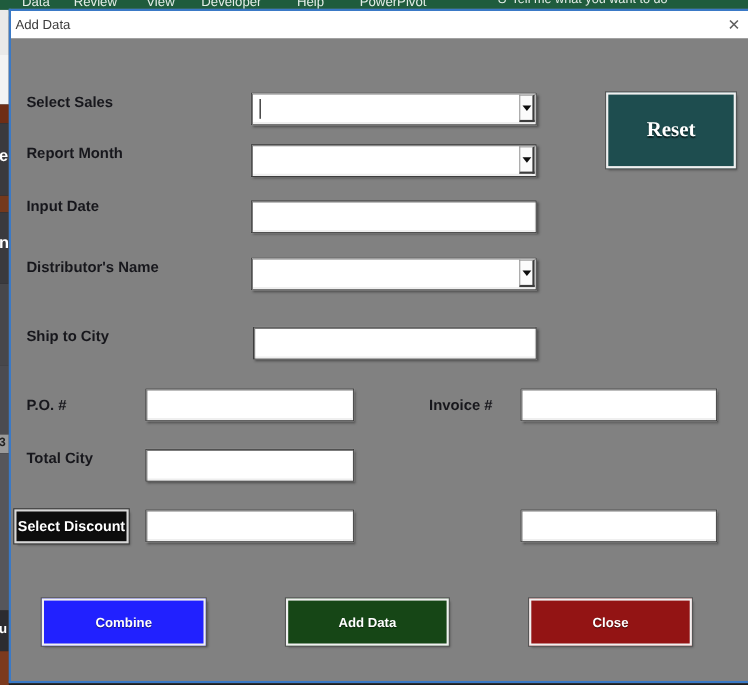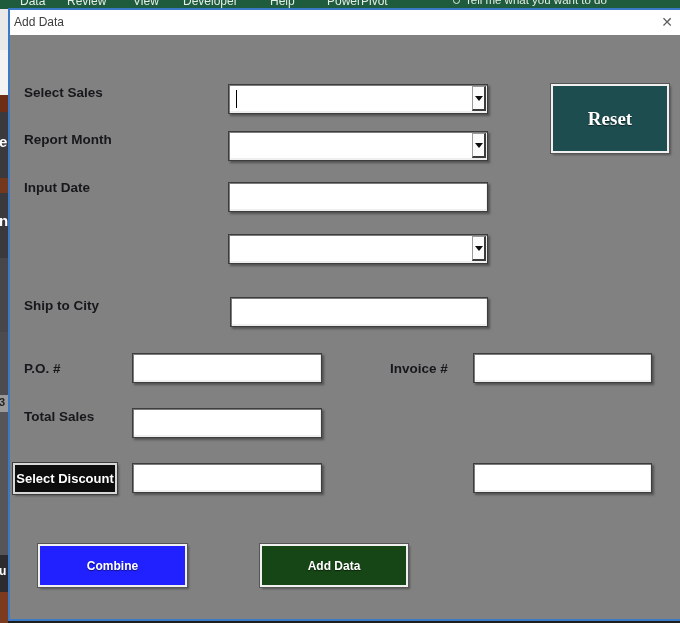--- a/index.html
+++ b/index.html
@@ -96,24 +96,25 @@
   <div class="titlebar">
     <span class="title">Add Data</span>
     <span class="closex">✕</span>
   </div>
 
   <div class="formbody">
 
     <span class="lbl" style="left:14px; top:50px">Select Sales</span>
     <span class="lbl" style="left:14px; top:97px">Report Month</span>
     <span class="lbl" style="left:14px; top:145px">Input Date</span>
+    <span class="lbl" style="left:14px; top:200px">Distributor's Name</span>
     <span class="lbl" style="left:14px; top:263px">Ship to City</span>
     <span class="lbl" style="left:14px; top:326px">P.O. #</span>
     <span class="lbl" style="left:380px;top:326px">Invoice #</span>
-    <span class="lbl" style="left:14px; top:374px">Total Sales</span>
+    <span class="lbl" style="left:14px; top:374px">Total City</span>
 
     <div class="box" style="left:218px; top:49px; width:260px; height:30px">
       <input value="" style="">
       <span class="caret"></span>
       <span class="dd">
           <span class="tri"></span>
         </span>
     </div>
 
     <div class="box" style="left:218px; top:96px; width:260px; height:30px">
@@ -154,15 +155,16 @@
       <input value="" style="">
     </div>
     <div class="box plain" style="left:463px; top:428px; width:179px; height:30px">
       <input value="" style="">
     </div>
 
     <div class="cbtn btn-reset" style="left:541px; top:49px; width:118px; height:69px">Reset</div>
 
     <div class="cbtn btn-combine" style="left:28px;  top:509px; width:149px; height:43px">Combine</div>
     <div class="cbtn btn-adddata" style="left:250px; top:509px; width:148px; height:43px">Add Data</div>
+    <div class="cbtn btn-close" style="left:471px; top:509px; width:148px; height:43px">Close</div>
 
   </div>
 </div>
 
 </body></html>

